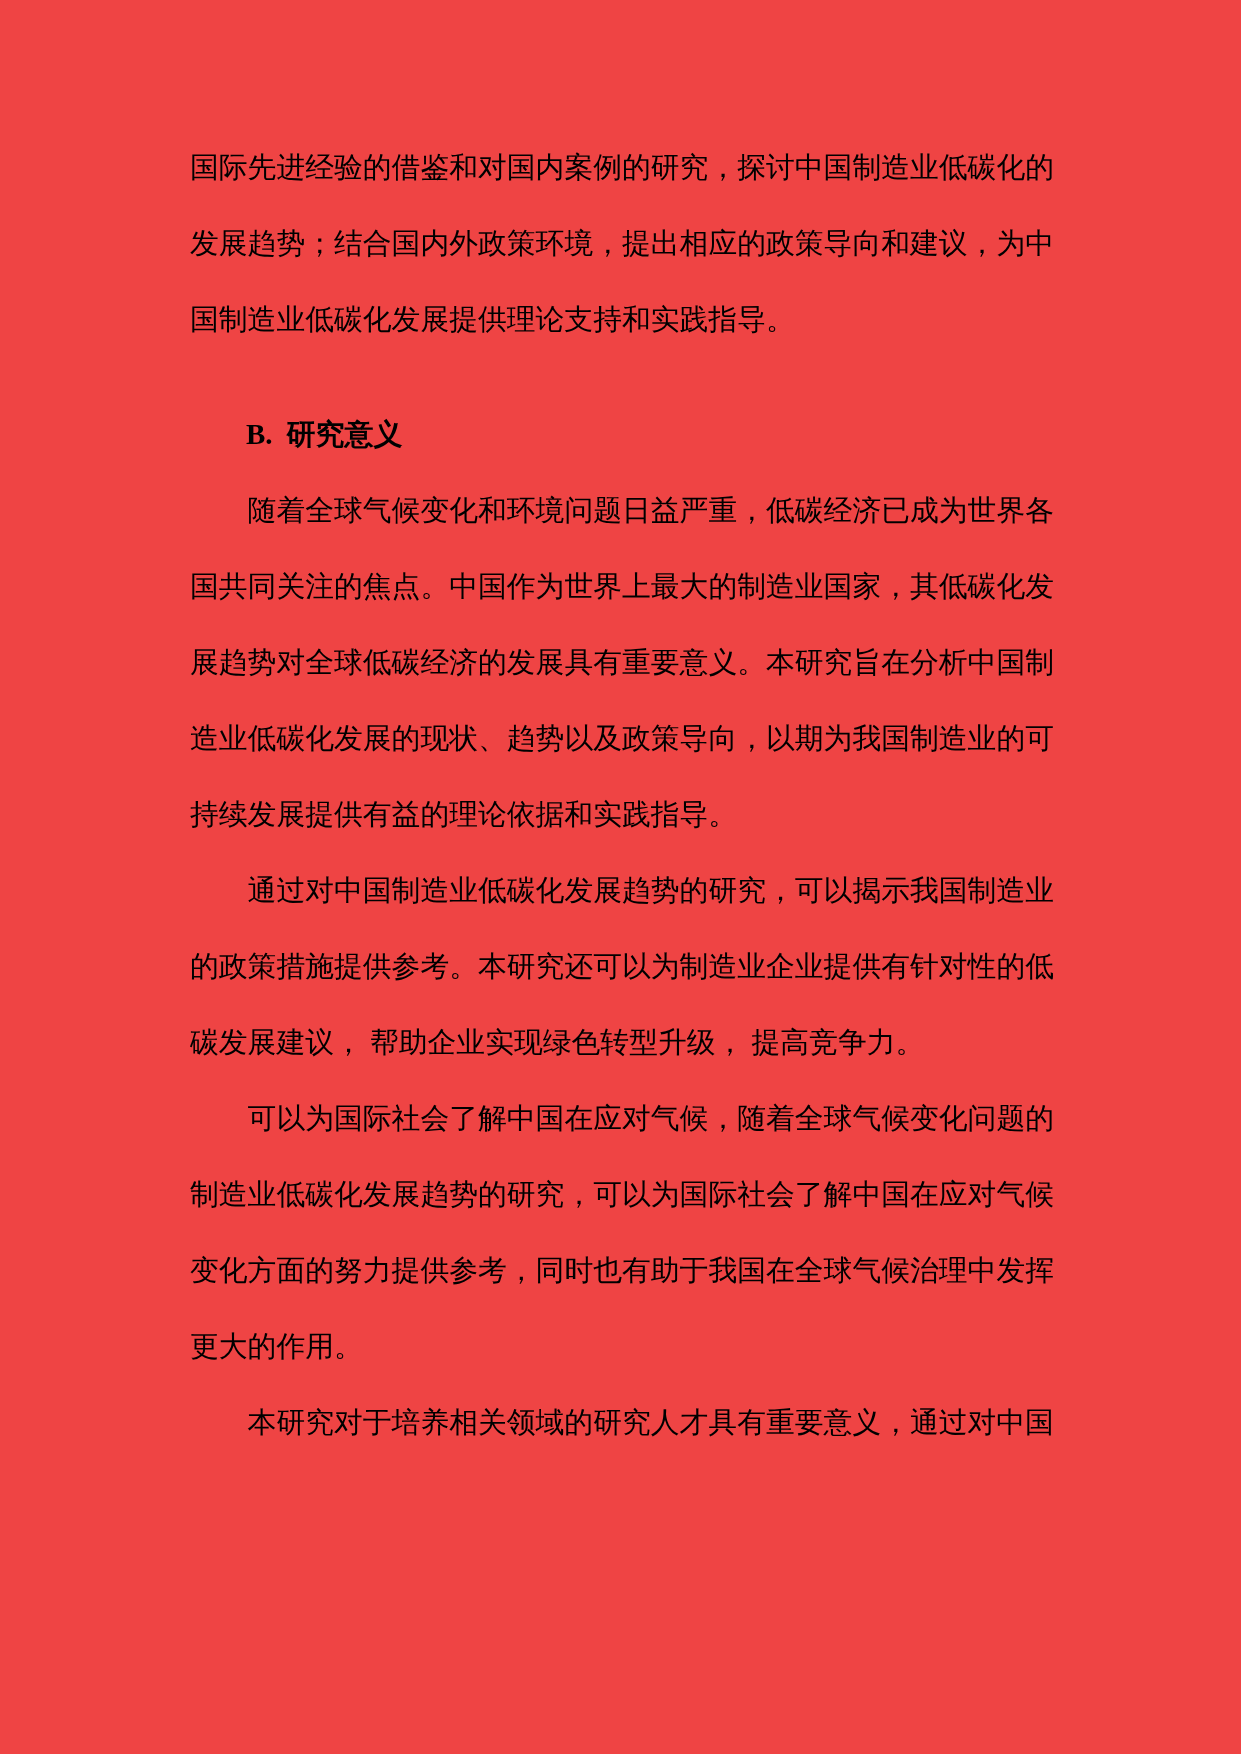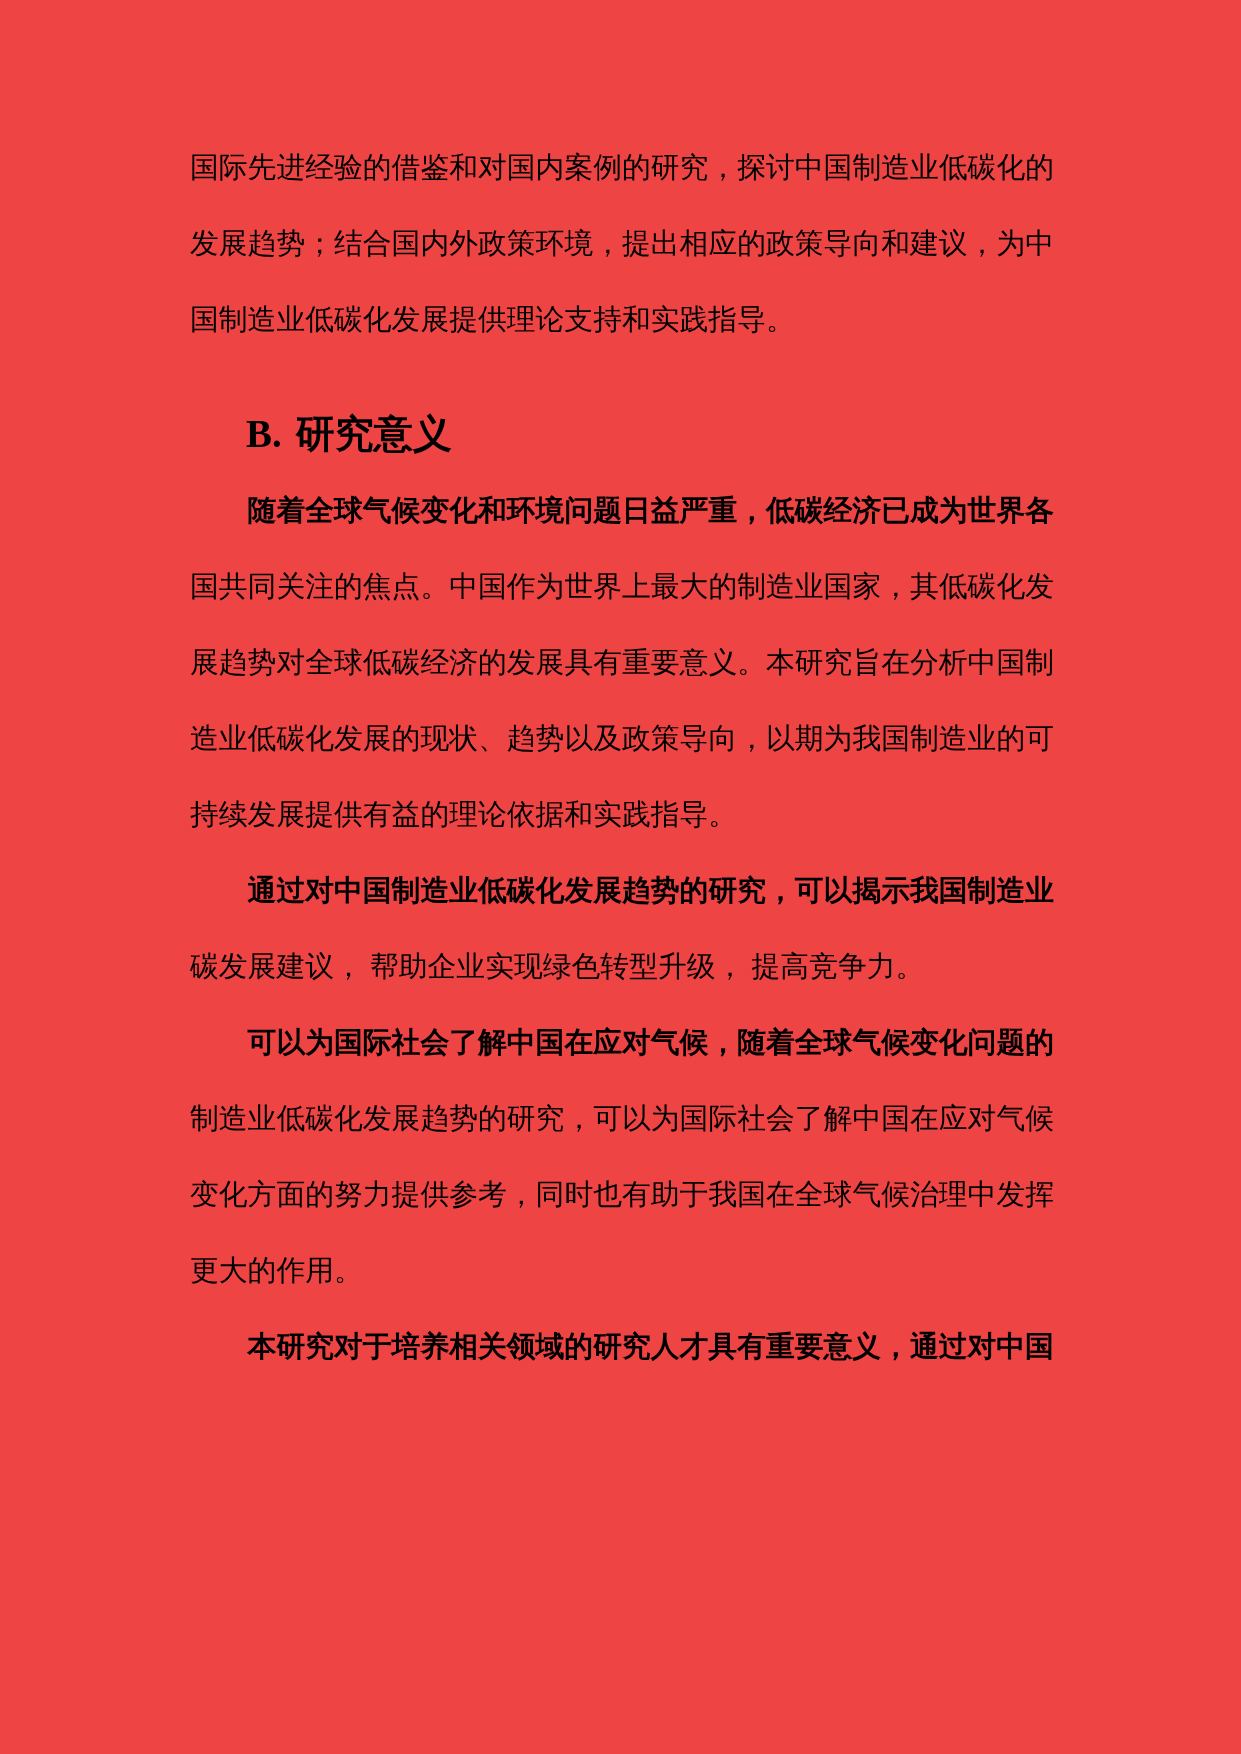--- a/index.html
+++ b/index.html
@@ -29,28 +29,27 @@
     line-height: 76px;
     white-space: normal;
     overflow: hidden;
   }
   .line.justify {
     text-align: justify;
     text-align-last: justify;
   }
   .line.indent {
     text-indent: 57.6px;
-    font-weight: bold;
   }
   .heading {
     margin-top: 39px;
     height: 76px;
     line-height: 76px;
     font-weight: bold;
-    font-size: 39px;
+    font-size: 29px;
     text-indent: 56px;
   }
   .heading .hnum {
     margin-right: 14px;
     font-family: "Liberation Serif", "DejaVu Serif", serif;
   }
 </style>
 </head>
 <body>
 
@@ -59,20 +58,21 @@
       <div class="line justify">国际先进经验的借鉴和对国内案例的研究，探讨中国制造业低碳化的</div>
       <div class="line justify">发展趋势；结合国内外政策环境，提出相应的政策导向和建议，为中</div>
       <div class="line">国制造业低碳化发展提供理论支持和实践指导。</div>
       <div class="heading"><span class="hnum">B.</span><span class="htext">研究意义</span></div>
       <div class="line indent justify">随着全球气候变化和环境问题日益严重，低碳经济已成为世界各</div>
       <div class="line justify">国共同关注的焦点。中国作为世界上最大的制造业国家，其低碳化发</div>
       <div class="line justify">展趋势对全球低碳经济的发展具有重要意义。本研究旨在分析中国制</div>
       <div class="line justify">造业低碳化发展的现状、趋势以及政策导向，以期为我国制造业的可</div>
       <div class="line">持续发展提供有益的理论依据和实践指导。</div>
       <div class="line indent justify">通过对中国制造业低碳化发展趋势的研究，可以揭示我国制造业</div>
+      <div class="line justify">的政策措施提供参考。本研究还可以为制造业企业提供有针对性的低</div>
       <div class="line">碳发展建议， 帮助企业实现绿色转型升级， 提高竞争力。</div>
       <div class="line indent justify">可以为国际社会了解中国在应对气候，随着全球气候变化问题的</div>
       <div class="line justify">制造业低碳化发展趋势的研究，可以为国际社会了解中国在应对气候</div>
       <div class="line justify">变化方面的努力提供参考，同时也有助于我国在全球气候治理中发挥</div>
       <div class="line">更大的作用。</div>
       <div class="line indent">本研究对于培养相关领域的研究人才具有重要意义，通过对中国</div>
     </div>
 </div>
 
 </body></html>

